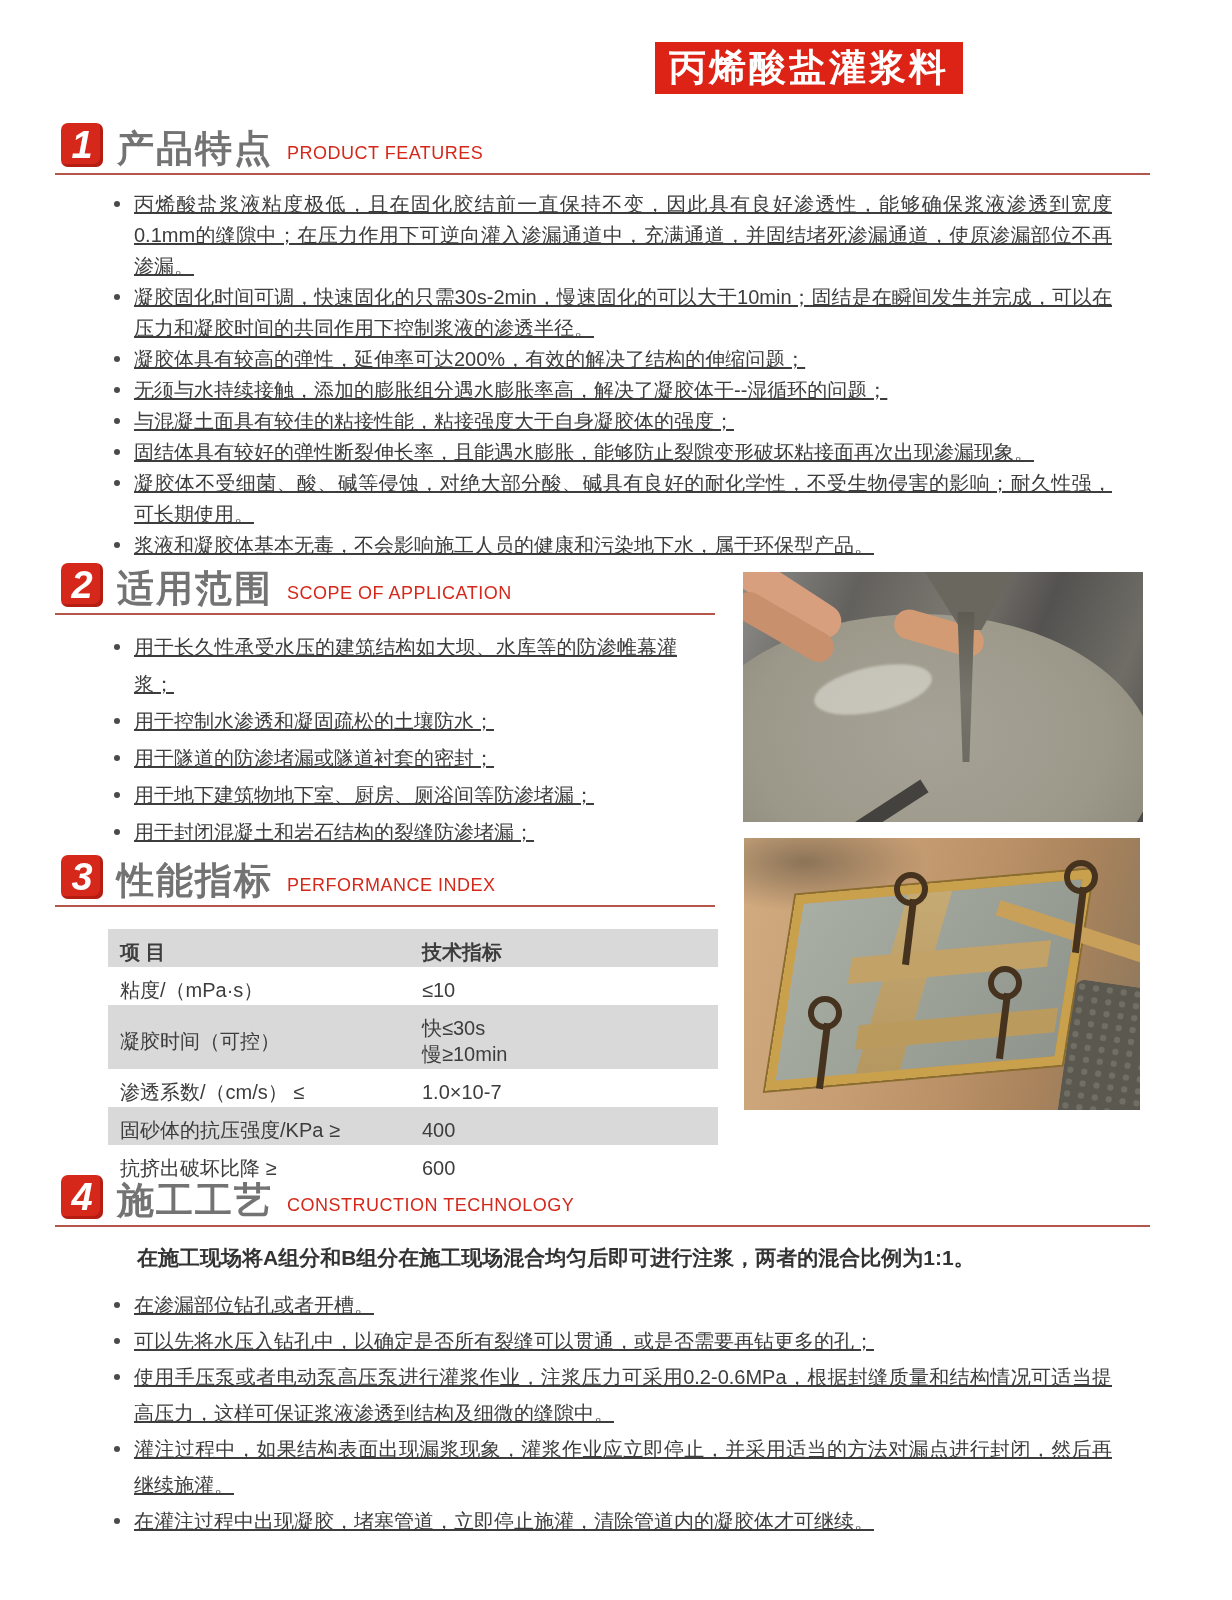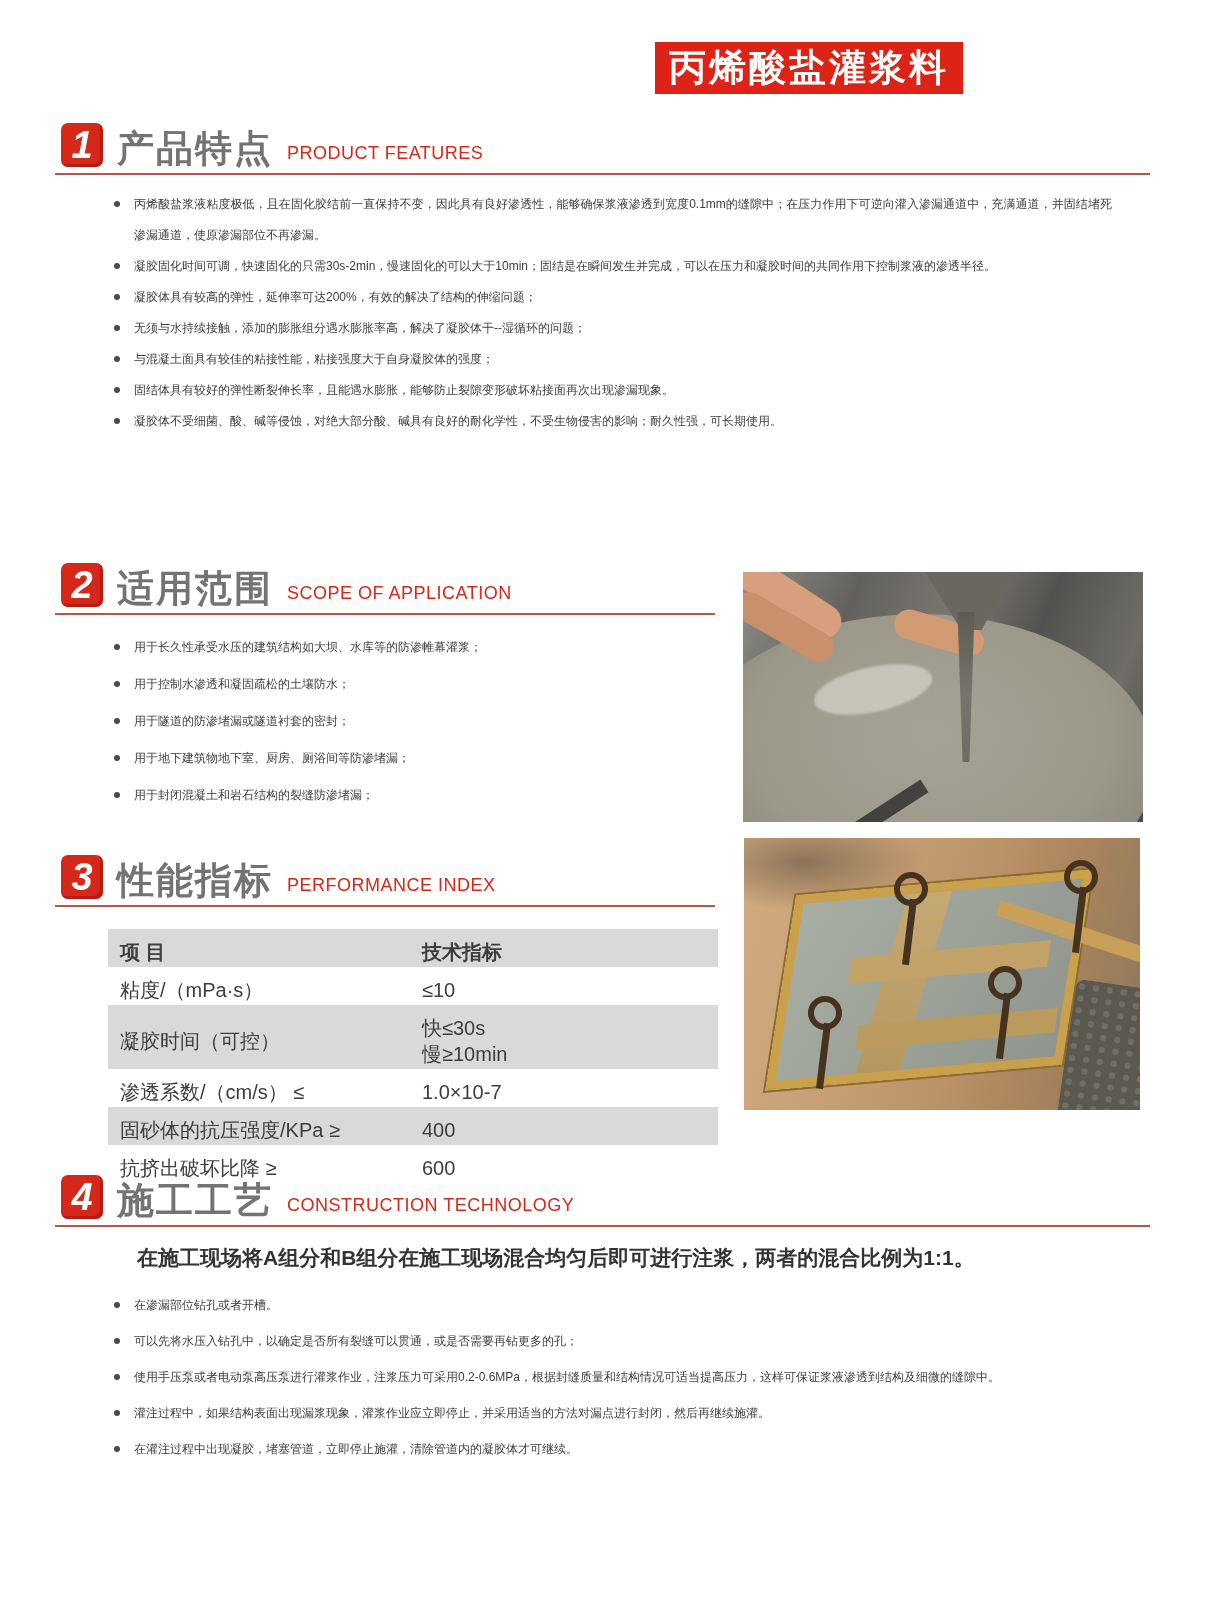--- a/index.html
+++ b/index.html
@@ -23,21 +23,21 @@
   .badge{
     width:42px;height:44px;background:#d6281a;border-radius:7px;
     color:#fff;font-weight:bold;font-style:italic;font-size:38px;line-height:1;
     display:flex;align-items:center;justify-content:center;
     box-shadow:inset -3px -3px 0 rgba(120,10,5,.35);flex:0 0 auto;
   }
   .title-cn{margin:0;font-size:37px;line-height:1;font-weight:bold;color:#737373;letter-spacing:2px;}
   .title-en{font-size:18px;color:#d5281b;padding-bottom:3px;letter-spacing:.5px;white-space:nowrap;}
   
   ul.blist{list-style:none;margin:14px 0 0 55px;padding:0 38px 0 0;}
-  ul.blist li{position:relative;padding-left:24px;font-size:12px;line-height:31px;text-align:justify;}
+  ul.blist li{position:relative;padding-left:24px;font-size:20px;line-height:31px;text-align:justify;text-decoration:underline;}
   ul.blist li::before{
     content:"";position:absolute;left:4px;top:12px;width:6px;height:6px;
     background:#4a4a4a;border-radius:50%;
   }
   ul.blist.loose li{line-height:37px;}
   ul.blist.loose li::before{top:15px;}
   ul.blist.mid li{line-height:36px;}
   ul.blist.mid li::before{top:15px;}
   
   table.spec{border-collapse:collapse;margin:22px 0 0 53px;width:610px;font-size:20px;table-layout:fixed;}
@@ -116,20 +116,21 @@
       <span class="title-en">PRODUCT FEATURES</span>
     </div>
     <ul class="blist">
         <li>丙烯酸盐浆液粘度极低，且在固化胶结前一直保持不变，因此具有良好渗透性，能够确保浆液渗透到宽度0.1mm的缝隙中；在压力作用下可逆向灌入渗漏通道中，充满通道，并固结堵死渗漏通道，使原渗漏部位不再渗漏。</li>
         <li>凝胶固化时间可调，快速固化的只需30s-2min，慢速固化的可以大于10min；固结是在瞬间发生并完成，可以在压力和凝胶时间的共同作用下控制浆液的渗透半径。</li>
         <li>凝胶体具有较高的弹性，延伸率可达200%，有效的解决了结构的伸缩问题；</li>
         <li>无须与水持续接触，添加的膨胀组分遇水膨胀率高，解决了凝胶体干--湿循环的问题；</li>
         <li>与混凝土面具有较佳的粘接性能，粘接强度大于自身凝胶体的强度；</li>
         <li>固结体具有较好的弹性断裂伸长率，且能遇水膨胀，能够防止裂隙变形破坏粘接面再次出现渗漏现象。</li>
         <li>凝胶体不受细菌、酸、碱等侵蚀，对绝大部分酸、碱具有良好的耐化学性，不受生物侵害的影响；耐久性强，可长期使用。</li>
+        <li>浆液和凝胶体基本无毒，不会影响施工人员的健康和污染地下水，属于环保型产品。</li>
       </ul>
   </section>
 
   <section class="sec" id="sec2" style="top:563px;width:660px;">
     <div class="sec-header">
       <span class="badge">2</span>
       <h2 class="title-cn">适用范围</h2>
       <span class="title-en">SCOPE OF APPLICATION</span>
     </div>
     <ul class="blist loose">

